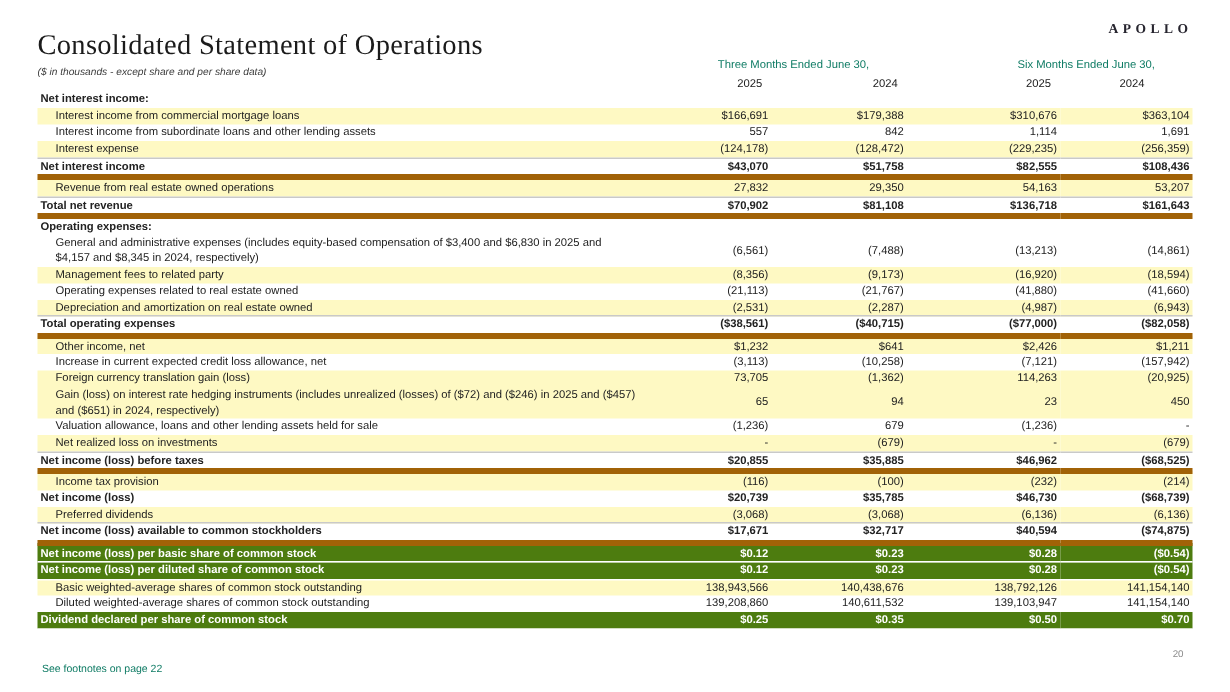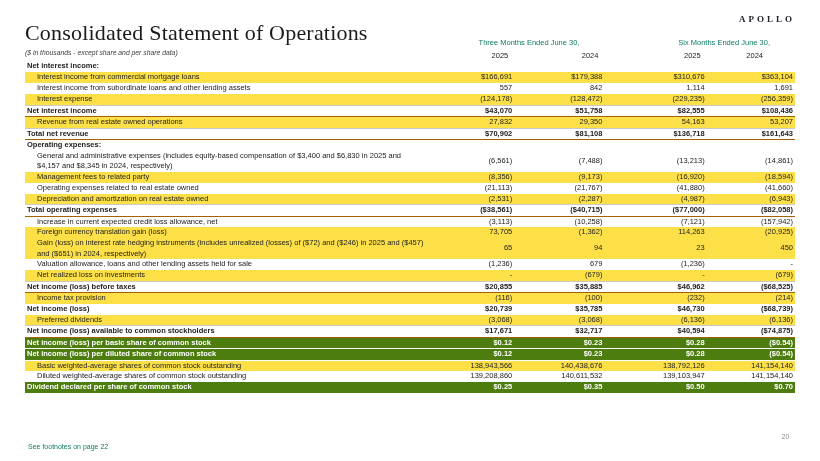--- a/index.html
+++ b/index.html
@@ -5,21 +5,21 @@
   * { margin:0; padding:0; box-sizing:border-box; }
   html,body { width:820px; height:461px; background:#ffffff; overflow:hidden;
               font-family:"Liberation Sans", sans-serif; color:#222; }
   .page { position:relative; width:820px; height:385px; }
 
   .logo { position:absolute; top:14px; right:25px;
           font-family:"Liberation Serif", serif; font-size:9px; font-weight:bold;
           letter-spacing:3px; color:#26242e; }
 
   .title-block { position:absolute; top:20px; left:25px; width:420px; z-index:2; }
-  .title { font-family:"Liberation Serif", serif; font-size:22px; font-weight:normal;
+  .title { font-family:"Liberation Serif", serif; font-size:19px; font-weight:normal;
            color:#1b1b1b; letter-spacing:.2px; }
   .subtitle { font-style:italic; font-size:6.8px; color:#3c3c3c; margin-top:3px; }
 
   table.stmt { position:absolute; top:24px; left:25px; width:770px;
                border-collapse:collapse; table-layout:fixed;
                font-size:7.5px; line-height:10.5px; }
   col.c-label { width:398px; }
   col.c-v1 { width:90px; } col.c-v2 { width:90px; }
   col.c-v3 { width:102px; } col.c-v4 { width:88px; }
 
@@ -29,24 +29,24 @@
                       white-space:nowrap; }
   tr.yr-row th { height:13px; }
   tr.yr-row th.yr { text-align:right; padding-right:6px; color:#1b1b1b; }
   tr.yr-row th.yr.last { padding-right:32px; }
 
   tbody td { height:11px; vertical-align:middle; padding:0; }
   td.label { padding-left:2px; }
   td.label.ind { padding-left:12px; }
   td.val { text-align:right; padding-right:2px; white-space:nowrap; }
 
-  tr.shade td { background:#fde047; }
+  tr.shade td { background:#fef9c3; }
   tr.section td.label { font-weight:bold; }
   tr.total td { font-weight:bold;
-                border-top:1px solid #c9c9c9; border-bottom:1px solid #a16207; }
+                border-top:1px solid #c9c9c9; border-bottom:4px solid #a16207; }
   tr.bold td { font-weight:bold; }
   tr.green td { background:#4d7c0f; color:#ffffff; font-weight:bold;
                 border-bottom:1px solid #ffffff; }
 
   .footnote { position:absolute; left:28px; top:443px; font-size:7px; color:#0e7b64; }
   .pagenum  { position:absolute; right:31px; top:433px; font-size:6.5px; color:#8a8a8a; }
 </style>
 </head>
 <body>
 
@@ -166,20 +166,27 @@
           <td class="val">(4,987)</td>
           <td class="val">(6,943)</td>
         </tr>
         <tr class="total">
           <td class="label">Total operating expenses</td>
           <td class="val">($38,561)</td>
           <td class="val">($40,715)</td>
           <td class="val">($77,000)</td>
           <td class="val">($82,058)</td>
         </tr>
+        <tr class="item shade">
+          <td class="label ind">Other income, net</td>
+          <td class="val">$1,232</td>
+          <td class="val">$641</td>
+          <td class="val">$2,426</td>
+          <td class="val">$1,211</td>
+        </tr>
         <tr class="item">
           <td class="label ind">Increase in current expected credit loss allowance, net</td>
           <td class="val">(3,113)</td>
           <td class="val">(10,258)</td>
           <td class="val">(7,121)</td>
           <td class="val">(157,942)</td>
         </tr>
         <tr class="item shade">
           <td class="label ind">Foreign currency translation gain (loss)</td>
           <td class="val">73,705</td>

